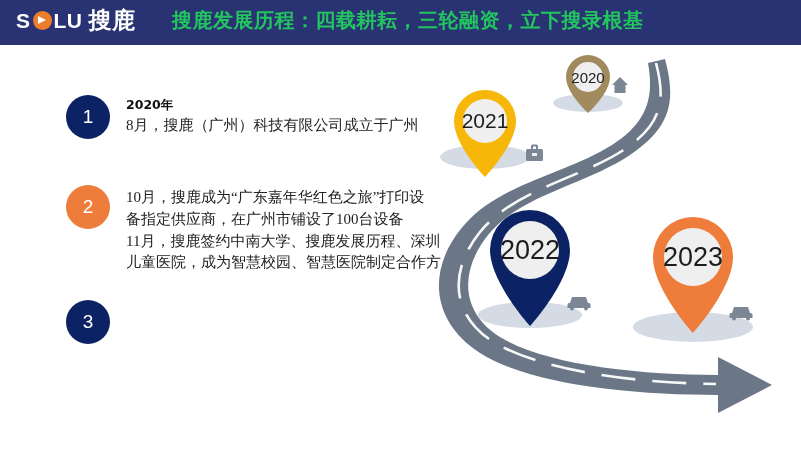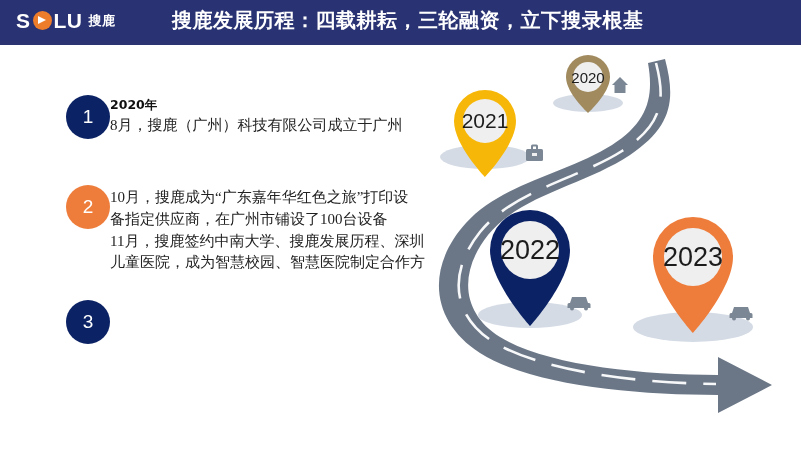--- a/index.html
+++ b/index.html
@@ -35,45 +35,45 @@
     display:inline-block; margin:0 1px;
   }
   .logo-o::after {
     content:""; position:absolute; left:5px; top:5px;
     width:0; height:0;
     border-left:8px solid #ffffff;
     border-top:4.5px solid transparent;
     border-bottom:4.5px solid transparent;
   }
   .logo-cn {
-    color:#ffffff; font-size:13px; font-weight:bold;
+    color:#ffffff; font-size:23px; font-weight:bold;
     margin-left:5px; letter-spacing:0.5px;
     font-family:"DejaVu Sans",sans-serif;
   }
   .header-title {
-    color:#ffffff; font-size:20px; font-weight:bold;
+    color:#22c55e; font-size:20px; font-weight:bold;
     font-family:"DejaVu Sans",sans-serif;
     letter-spacing:0.5px;
     white-space:nowrap;
     margin-left:22px;
   }
 
   
   .timeline { position:absolute; left:0; top:45px; width:400px; height:404px; }
   .tl-item { position:absolute; display:flex; }
   .tl-badge {
     width:44px; height:44px; border-radius:50%;
     color:#ffffff; font-size:19px;
     display:flex; align-items:center; justify-content:center;
     flex:none;
     font-family:"Liberation Sans",sans-serif;
   }
   .badge-navy { background:#0b2265; }
   .badge-orange { background:#ee7d3c; }
-  .tl-body { padding-top:2px; }
+  .tl-body { margin-left:16px; padding-top:2px; }
   .tl-year {
     font-size:12.5px; font-weight:bold; color:#111111;
     font-family:"DejaVu Sans",sans-serif;
     line-height:1.35; margin-bottom:1px;
   }
   .tl-line {
     font-size:15px; color:#222222;
     font-family:Liberation Serif, serif;
     line-height:1.45; white-space:nowrap;
   }

